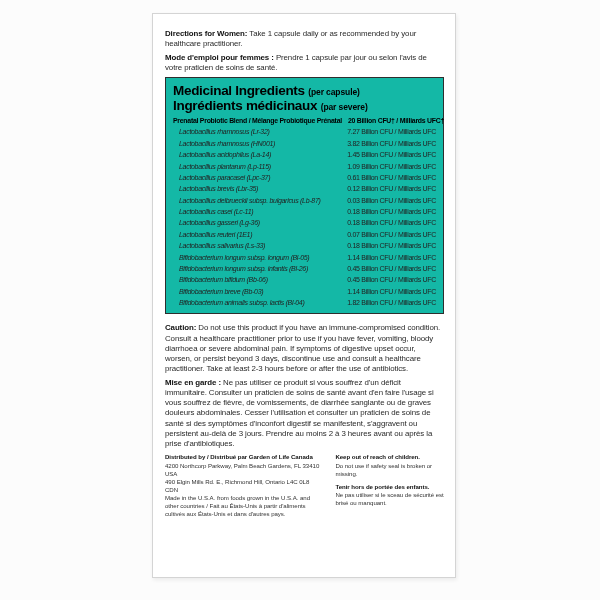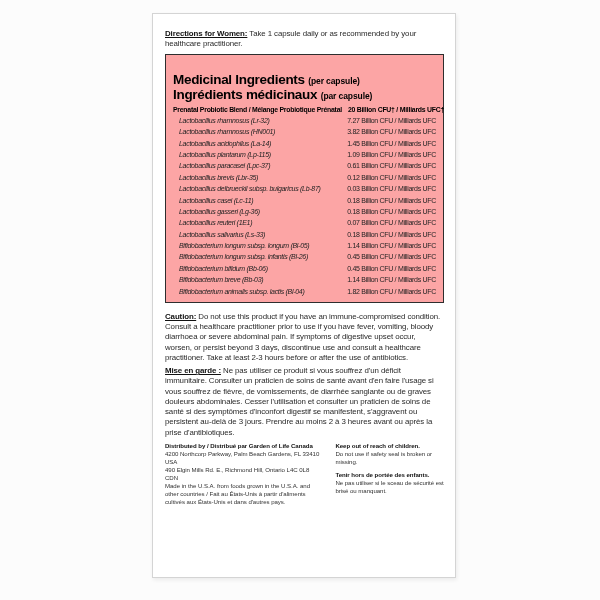--- a/index.html
+++ b/index.html
@@ -20,26 +20,26 @@
     padding: 15px 11px 6px 12px;
     overflow: hidden;
   }
   .para {
     font-size: 7.9px;
     line-height: 1.3;
     letter-spacing: -0.1px;
     margin-bottom: 3px;
     color: #2a2a2a;
   }
-  .para b { color: #111; text-decoration: underline; }
+  .para b { color: #111; }
   .med-box {
     border: 1.5px solid #2e2e2e;
     margin: 4px 0 9px 0;
-    padding: 17px 7px 5px 7px;
-    background: #fca5a5;
+    padding: 5px 7px 5px 7px;
+    background: #14b8a6;
   }
   .med-title {
     font-size: 13.5px;
     font-weight: bold;
     letter-spacing: -0.3px;
     line-height: 1.12;
     color: #000;
   }
   .med-title .note { font-size: 8.5px; letter-spacing: -0.1px; }
   .blend-row {
@@ -84,24 +84,25 @@
   .fine b { color: #111; }
   .fine .blockgap { margin-top: 5px; }
 </style>
 </head>
 <body>
 
 <div class="label-card">
 
   <p class="para"><b>Directions for Women:</b> <span>Take 1 capsule daily or as recommended by your healthcare practitioner.</span></p>
 
+  <p class="para"><b>Mode d'emploi pour femmes :</b> <span>Prendre 1 capsule par jour ou selon l'avis de votre praticien de soins de santé.</span></p>
 
   <div class="med-box">
     <div class="med-title"><span>Medicinal Ingredients</span> <span class="note">(per capsule)</span></div>
-    <div class="med-title"><span>Ingrédients médicinaux</span> <span class="note">(par capsule)</span></div>
+    <div class="med-title"><span>Ingrédients médicinaux</span> <span class="note">(par severe)</span></div>
 
     <div class="blend-row">
       <span>Prenatal Probiotic Blend / Mélange Probiotique Prénatal</span>
       <span>20 Billion CFU† / Milliards UFC†</span>
     </div>
 
     <div class="ing-row">
         <span class="sp">Lactobacillus rhamnosus (Lr-32)</span>
         <span class="val">7.27 Billion CFU / Milliards UFC</span>
       </div>

